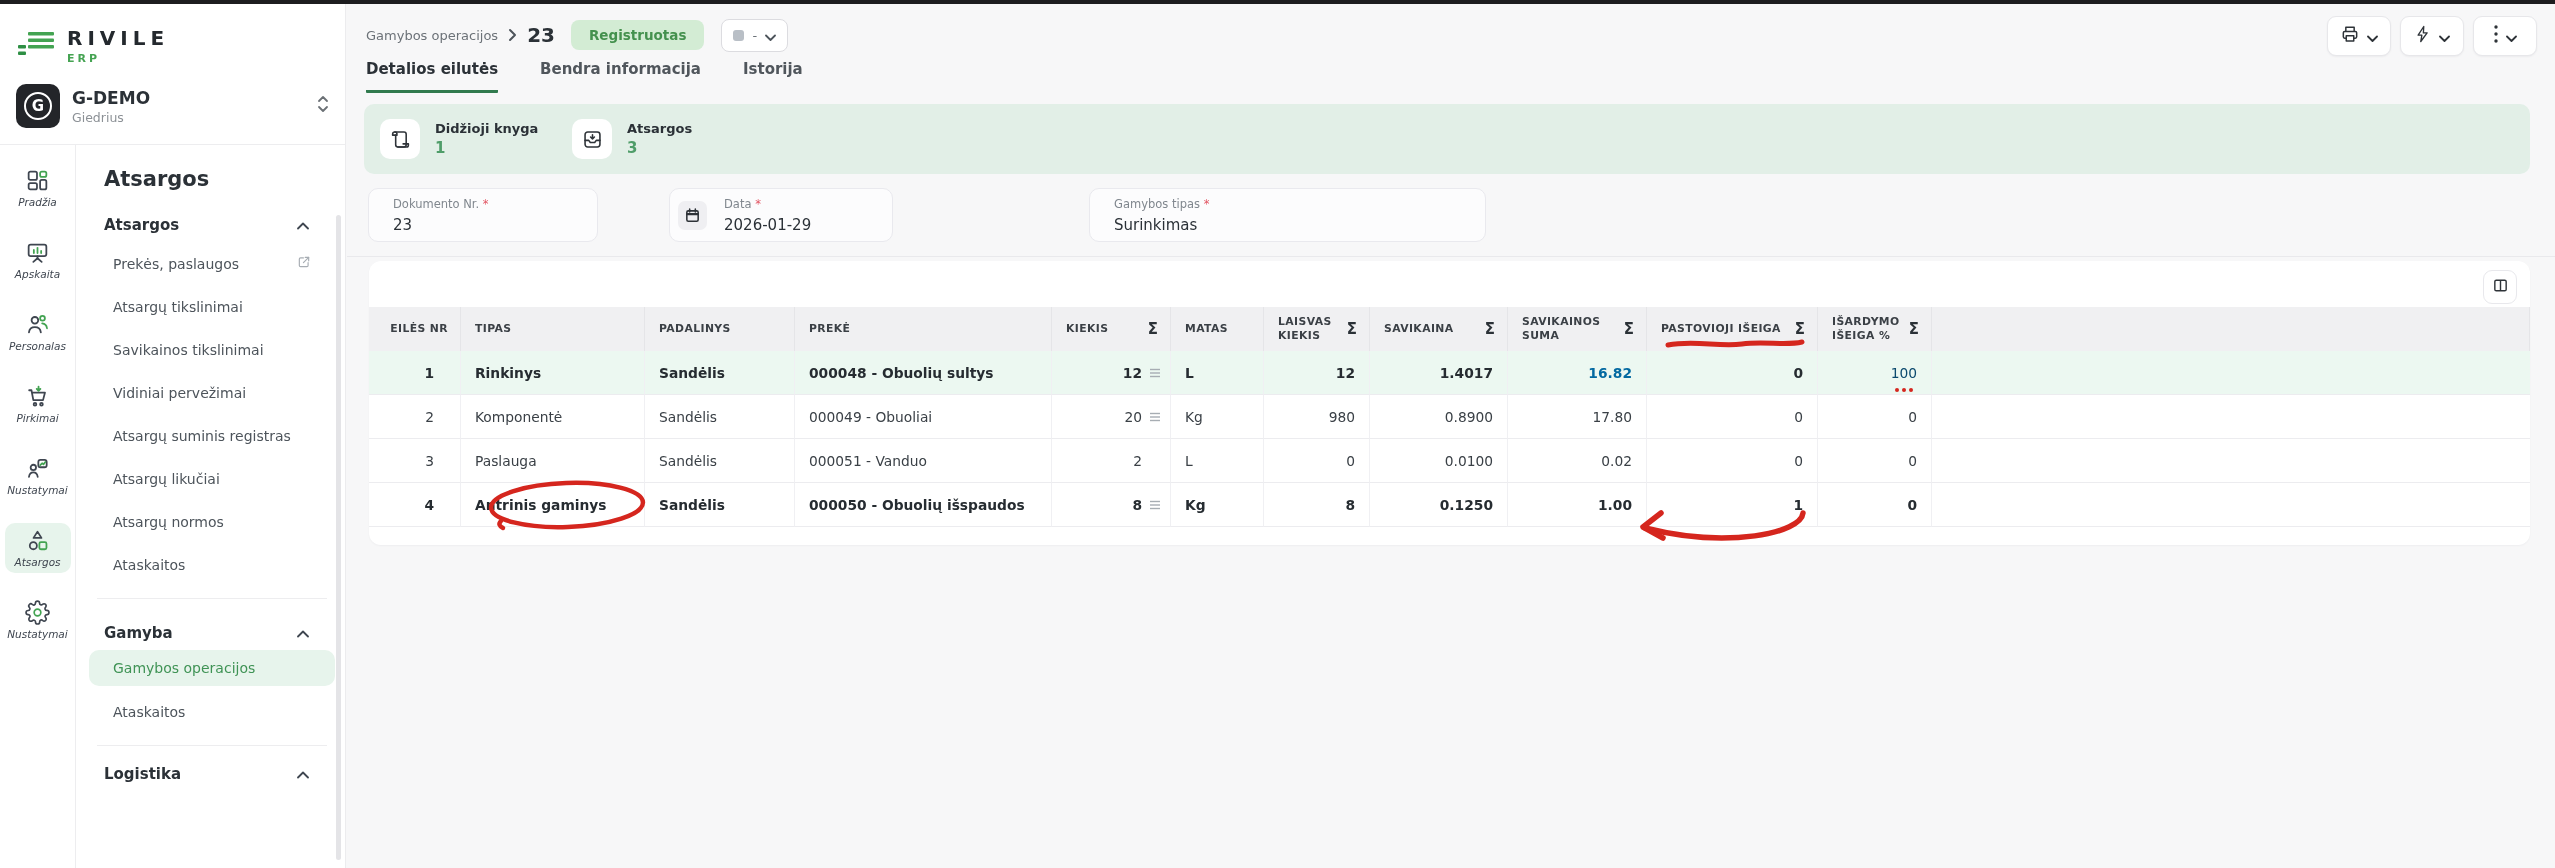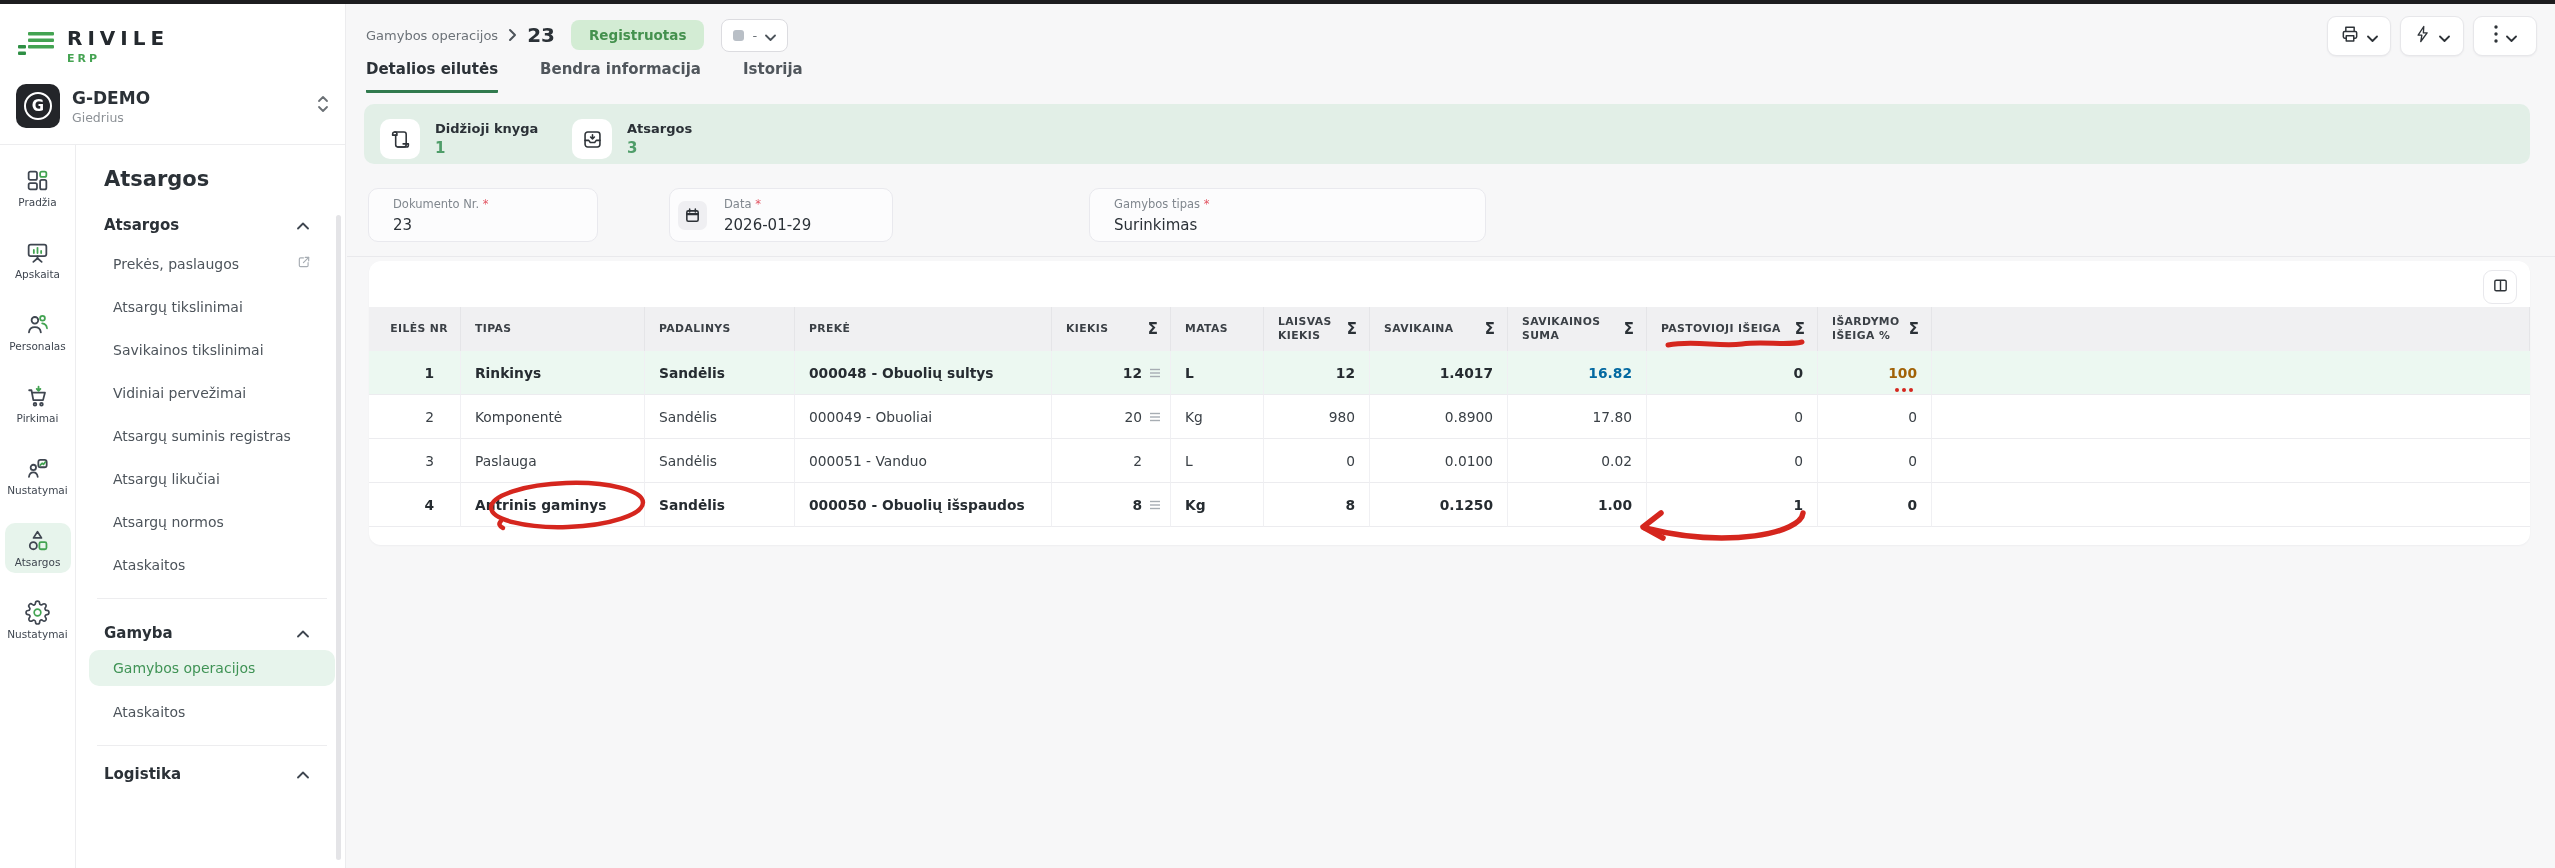--- a/index.html
+++ b/index.html
@@ -18,21 +18,21 @@
   .avatar .g-ring { width:28px; height:28px; border:2.5px solid #fff; border-radius:50%; display:flex; align-items:center; justify-content:center; font-size:15px; font-weight:700; }
   .company-names { margin-left:12px; flex:1; }
   .company-name { font-size:17px; font-weight:700; color:#2b3137; }
   .company-user { font-size:12.5px; color:#8c9196; margin-top:2px; }
   .header-divider { position:absolute; top:140px; left:0; right:0; height:1px; background:#ededef; }
 
   
   .rail { position:absolute; top:141px; left:0; width:76px; bottom:0; border-right:1px solid #ededef; padding-top:18px; display:flex; flex-direction:column; align-items:center; }
   .rail-item { width:66px; height:50px; margin-bottom:22px; border-radius:10px; display:flex; flex-direction:column; align-items:center; justify-content:center; gap:3px; cursor:pointer; }
   .rail-item.active { background:#e7f4ec; }
-  .rail-item .rlabel { font-size:10.5px; color:#3f4650; }
+  .rail-item .rlabel { font-size:10.5px; color:#3f4650;font-style:italic; }
   .rail-item svg { display:block; }
 
   
   .menu { position:absolute; top:141px; left:77px; right:0; bottom:0; padding-top:22px; overflow:hidden; }
   .menu-title { font-size:21px; font-weight:700; color:#2b3137; padding-left:27px; }
   .menu-section { margin-top:24px; }
   .section-head { display:flex; align-items:center; justify-content:space-between; padding:0 36px 0 27px; cursor:pointer; }
   .section-label { font-size:15px; font-weight:700; color:#2b3137; }
   .menu-list { margin-top:8px; list-style:none; }
   .menu-item { height:43px; display:flex; align-items:center; justify-content:space-between; padding:0 34px 0 36px; font-size:14px; color:#4d545b; cursor:pointer; border-radius:10px; }
@@ -53,21 +53,21 @@
   .status-swatch { width:11px; height:11px; border-radius:3px; background:#b9bfc6; }
   .status-dash { font-size:13px; color:#6c7278; }
 
   .top-actions { position:absolute; top:12px; right:18px; display:flex; gap:9px; }
   .action-btn { width:64px; height:40px; background:#fff; border:1px solid #e7e7ea; border-radius:9px; box-shadow:0 1px 2px rgba(16,24,40,.05); display:flex; align-items:center; justify-content:center; gap:7px; cursor:pointer; }
 
   .tabs { position:absolute; top:56px; left:19px; display:flex; gap:42px; }
   .tab { font-size:15px; font-weight:600; color:#50565c; padding-bottom:12px; border-bottom:3px solid transparent; cursor:pointer; }
   .tab.active { color:#2b3137; border-bottom-color:#317a4e; border-radius:1px; }
 
-  .banner { position:absolute; top:100px; left:17px; right:25px; height:60px; background:#e2efe7; border-radius:10px; }
+  .banner { position:absolute; top:100px; left:17px; right:25px; height:70px; background:#e2efe7; border-radius:10px; }
   .banner-item { position:absolute; top:0; height:70px; display:flex; align-items:center; cursor:pointer; }
   .banner-item.b1 { left:16px; }
   .banner-item.b2 { left:208px; }
   .banner-iconbox { width:40px; height:40px; background:#fff; border-radius:10px; display:flex; align-items:center; justify-content:center; }
   .banner-texts { margin-left:15px; }
   .banner-label { font-size:13px; font-weight:600; color:#2b3137; }
   .banner-value { font-size:15px; font-weight:700; color:#4f9d69; margin-top:3px; }
 
   .field { position:absolute; top:184px; height:54px; background:#fcfcfd; border:1px solid #e9e9ee; border-radius:10px; cursor:text; }
   .field .flabel { position:absolute; top:8px; left:24px; font-size:11.5px; color:#80878e; }
@@ -505,21 +505,21 @@
                   <line x1="1" y1="5" x2="11" y2="5"></line>
                   <line x1="1" y1="8.5" x2="11" y2="8.5"></line>
                 </svg>
               </span>
           </div>
           <div class="td" style="background:#ecf8f1;font-weight:700;color:#262c31;">L</div>
           <div class="td num" style="background:#ecf8f1;font-weight:700;color:#262c31;">12</div>
           <div class="td num" style="background:#ecf8f1;font-weight:700;color:#262c31;">1.4017</div>
           <div class="td num" style="background:#ecf8f1;font-weight:700;color:#0369a1;">16.82</div>
           <div class="td num" style="background:#ecf8f1;font-weight:700;color:#262c31;">0</div>
-          <div class="td num" style="background:#ecf8f1;font-weight:700;color:#a16207;">100</div>
+          <div class="td num" style="background:#ecf8f1;font-weight:400;color:#0c4a6e;">100</div>
           <div class="td" style="background:#ecf8f1;"></div>
         </div>
 
         <div style="display:contents;">
           <div class="td c-nr">2</div>
           <div class="td">Komponentė</div>
           <div class="td">Sandėlis</div>
           <div class="td">000049 - Obuoliai</div>
           <div class="td c-kiekis">
             <span class="kv">20</span>

